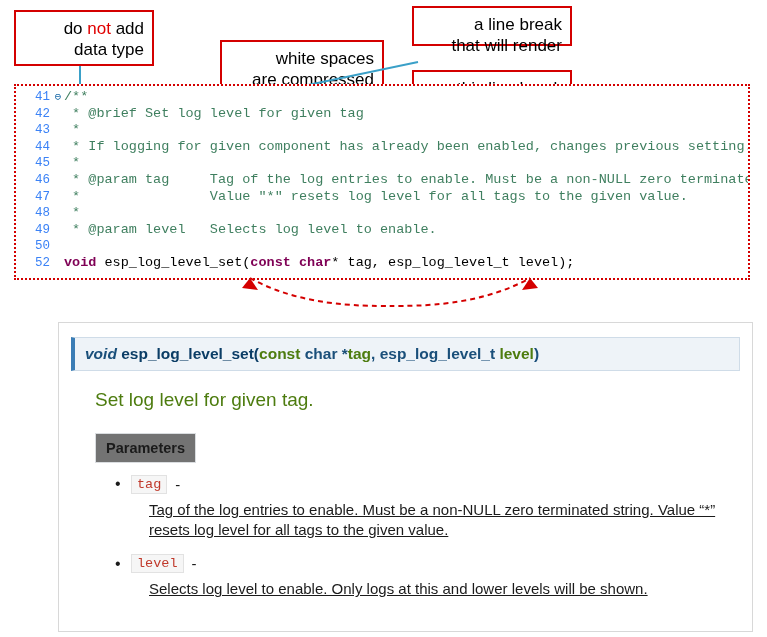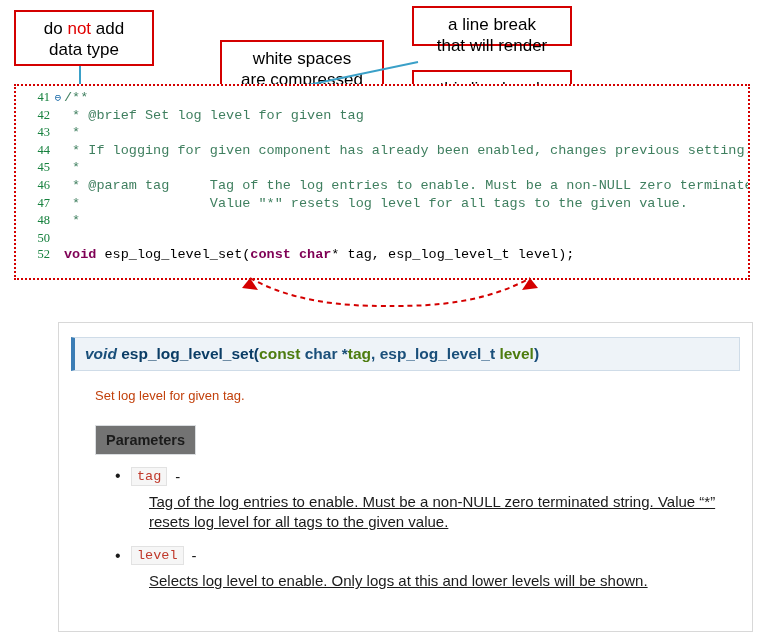--- a/index.html
+++ b/index.html
@@ -16,21 +16,21 @@
   }
 
   
   .callout {
     position: absolute;
     border: 2px solid #d40000;
     background: #ffffff;
     color: #000000;
     font-size: 17px;
     line-height: 1.25;
-    text-align: center;
+    text-align: right;
     padding: 6px 8px;
     box-sizing: border-box;
   }
   .callout .red { color: #e00000; }
 
   #callout-datatype { left: 14px;  top: 10px;  width: 140px; height: 56px; }
   #callout-spaces   { left: 176px; top: 40px;  width: 164px; height: 56px; margin-left: 44px; }
   #callout-break-render { left: 412px; top: 6px; width: 160px; height: 40px; }
   #callout-break-norender { left: 412px; top: 70px; width: 160px; height: 56px; }
 
@@ -60,22 +60,22 @@
     align-items: baseline;
     font-family: "Liberation Mono", monospace;
     font-size: 13.5px;
     line-height: 16.6px;
     white-space: pre;
   }
   .ln {
     width: 34px;
     min-width: 34px;
     text-align: right;
-    color: #15803d;
-    font-family: Liberation Serif, serif;
+    color: #3b82f6;
+    font-family: Liberation Mono, monospace;
     font-size: 12.5px;
     padding-right: 2px;
     user-select: none;
   }
   .fold {
     width: 12px;
     min-width: 12px;
     text-align: center;
     color: #1a6aa8;
     font-size: 11px;
@@ -107,22 +107,22 @@
     padding: 7px 10px;
     font-size: 15.5px;
     color: #1a4f7a;
     font-weight: bold;
   }
   #doc-signature .fn { color: #0b3d66; }
   #doc-signature .it { font-weight: bold; color: #4d7c0f; }
   #doc-signature .kwd { font-style: italic; font-weight: bold; color: #1a4f7a; }
   .doc-para {
     margin: 16px 12px 0 36px;
-    font-size: 13px;
-    color: #c2410c;
+    font-size: 19px;
+    color: #4d7c0f;
     line-height: 1.35;
   }
   #params-header {
     margin: 20px 12px 0 36px;
     display: inline-block;
     background: #737373;
     border: 1px solid #dadde0;
     padding: 6px 10px;
     font-size: 14.5px;
     font-weight: bold;
@@ -213,20 +213,23 @@
     <span class="ln">45</span><span class="fold"></span><span class="code-text"> *</span>
   </div>
   <div class="code-line">
     <span class="ln">46</span><span class="fold"></span><span class="code-text"> * @param tag     Tag of the log entries to enable. Must be a non-NULL zero terminated string.</span>
   </div>
   <div class="code-line">
     <span class="ln">47</span><span class="fold"></span><span class="code-text"> *                Value "*" resets log level for all tags to the given value.</span>
   </div>
   <div class="code-line">
     <span class="ln">48</span><span class="fold"></span><span class="code-text"> *</span>
+  </div>
+  <div class="code-line">
+    <span class="ln">49</span><span class="fold"></span><span class="code-text"> * @param level   Selects log level to enable.</span>
   </div>
   <div class="code-line">
     <span class="ln">50</span><span class="fold"></span>
   </div>
   <div class="code-line">
     <span class="ln">52</span><span class="fold"></span><span class="code-text"><span class="kw">void</span><span class="plain"> esp_log_level_set(</span><span class="kw">const char</span><span class="plain">* tag, esp_log_level_t level);</span></span>
   </div>
 </div>
 
 <svg id="brace-arrows">

